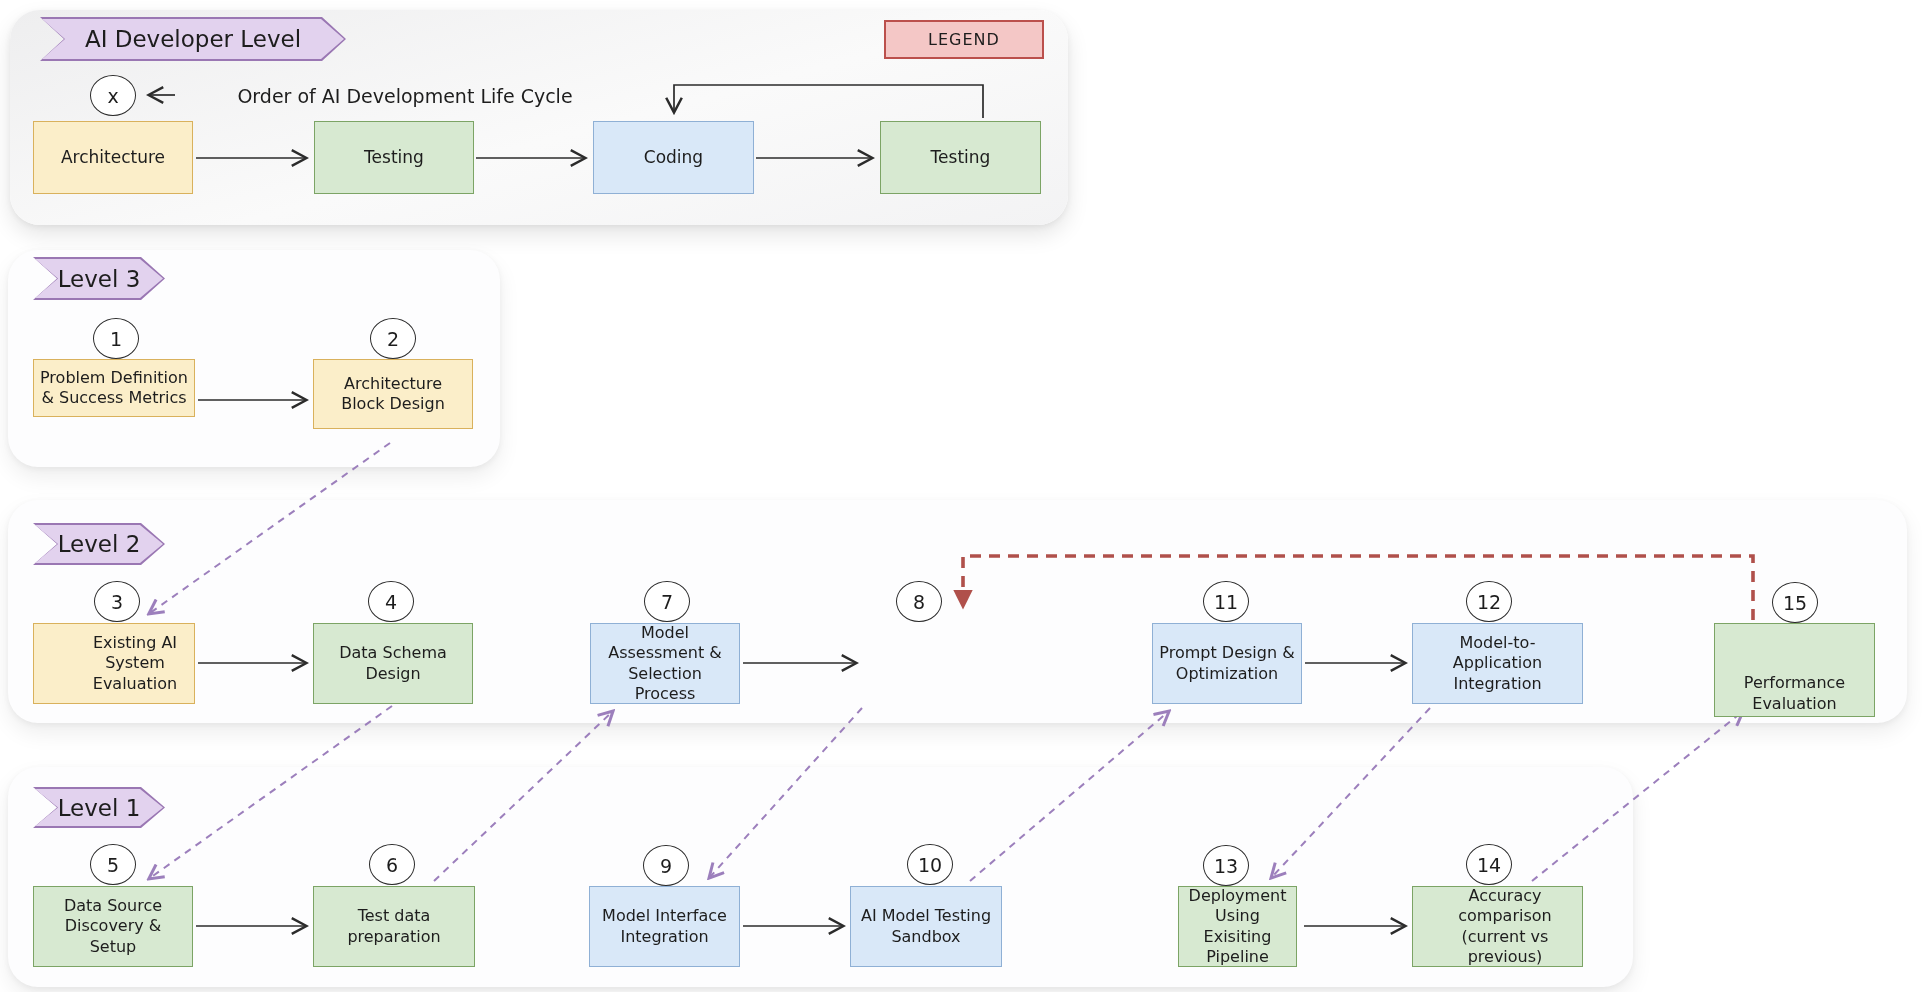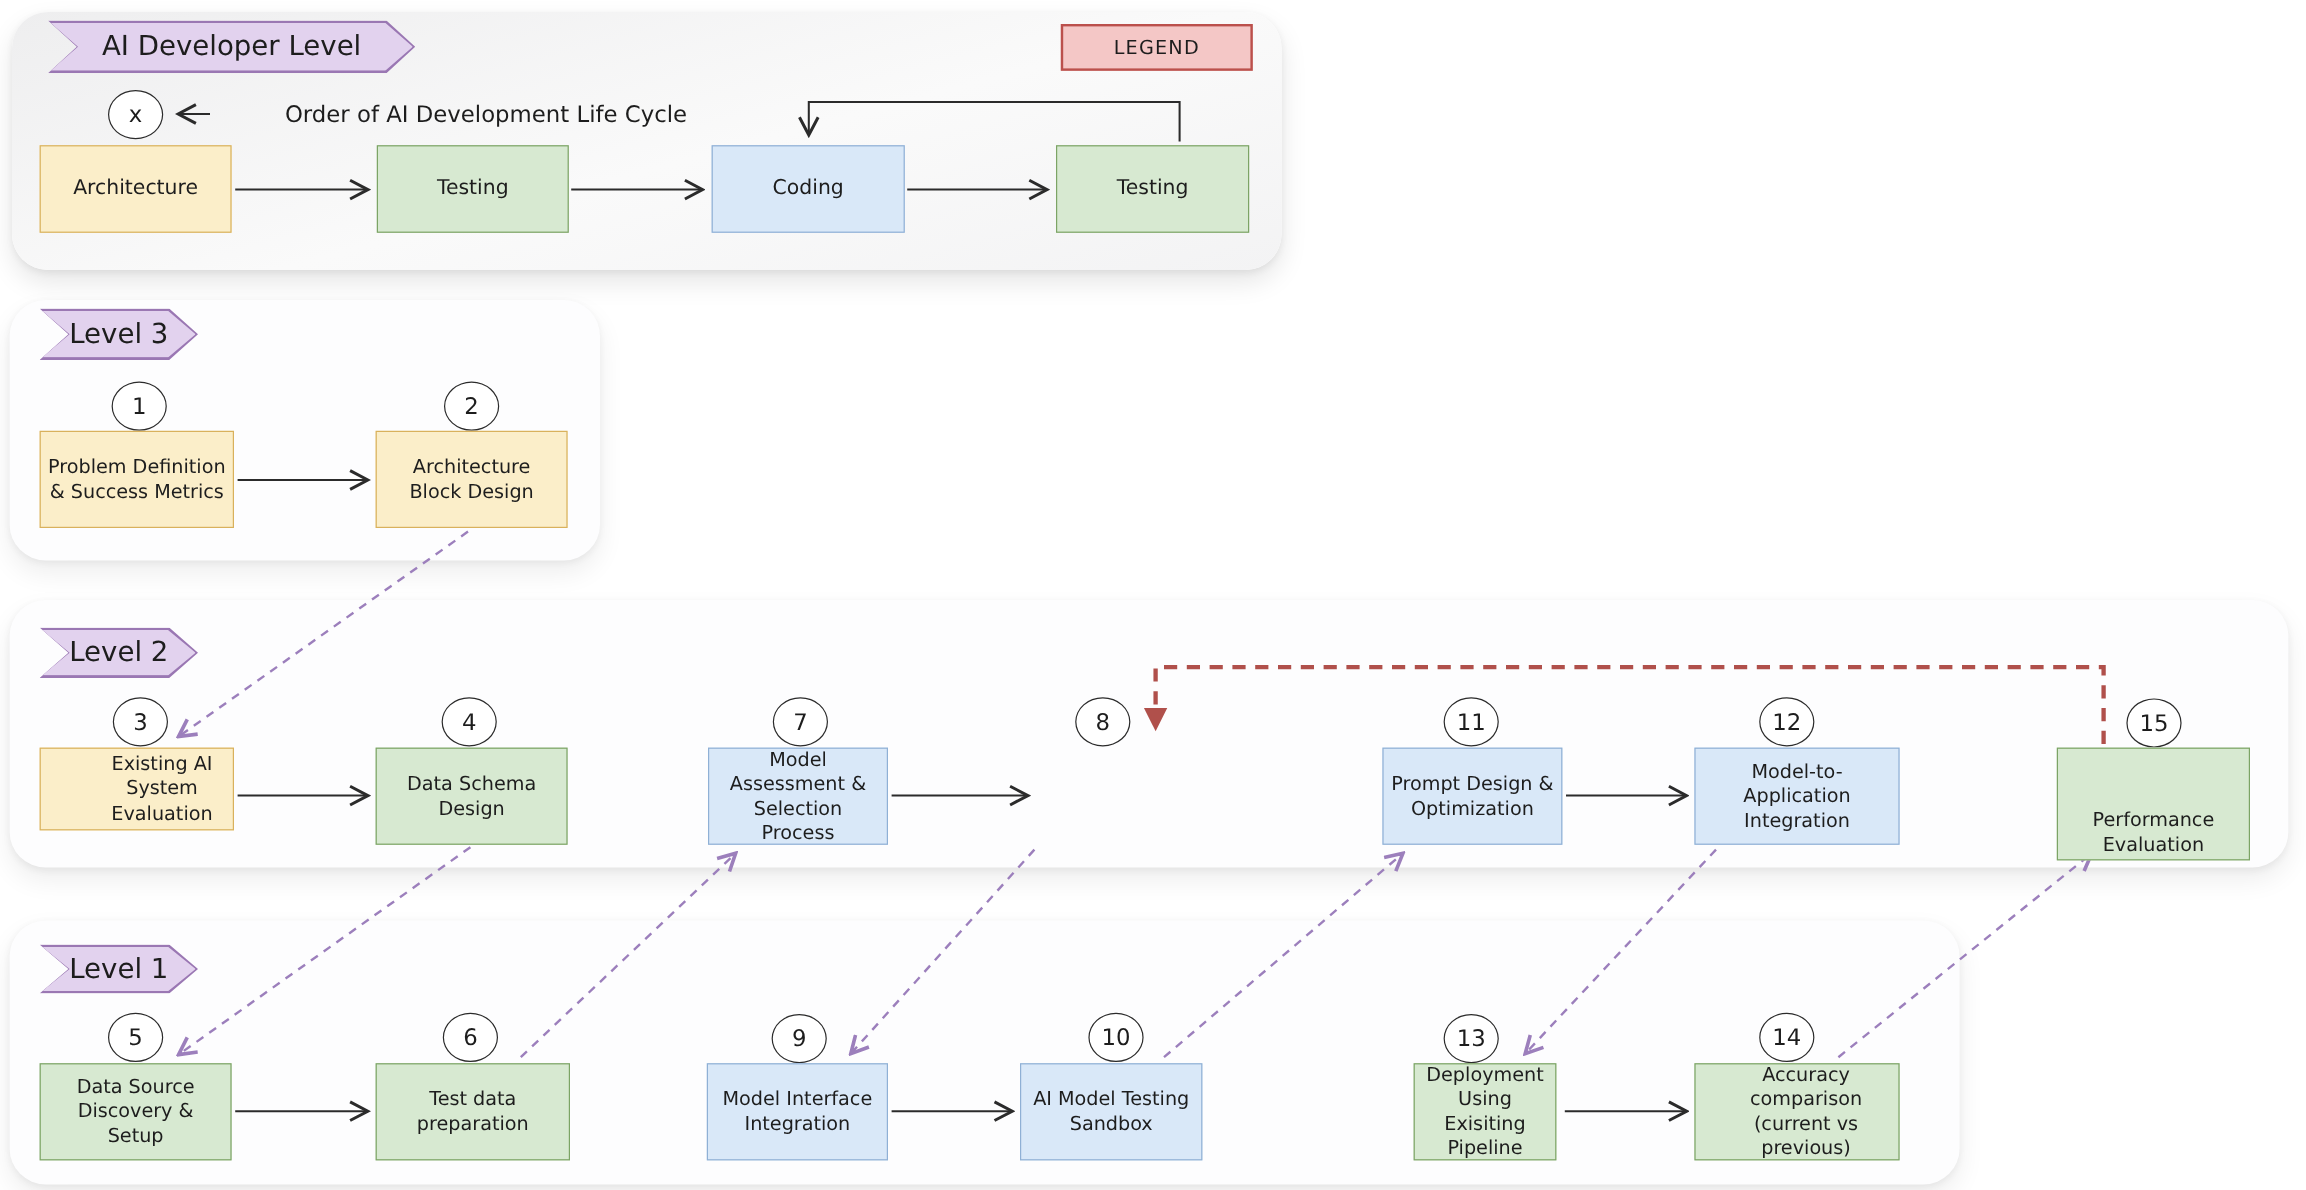--- a/index.html
+++ b/index.html
@@ -105,24 +105,24 @@
 
   <div class="banner" style="left:33px;top:257px;width:132px;height:43px;">
     <div class="inner">Level 3</div>
   </div>
   <div class="num" style="left:93px;top:318px;">
       <span>1</span>
     </div>
   <div class="num" style="left:370px;top:318px;">
       <span>2</span>
     </div>
-  <div class="node yellow" style="left:33px;top:359px;width:162px;height:81px;">
+  <div class="node yellow" style="left:33px;top:359px;width:162px;height:58px;">
       <span>Problem Definition &amp; Success Metrics</span>
     </div>
-  <div class="node yellow" style="left:313px;top:359px;width:160px;height:81px;">
+  <div class="node yellow" style="left:313px;top:359px;width:160px;height:70px;">
       <span>Architecture Block Design</span>
     </div>
 
   <div class="banner" style="left:33px;top:523px;width:132px;height:42px;">
     <div class="inner">Level 2</div>
   </div>
   <div class="num" style="left:94px;top:581px;">
       <span>3</span>
     </div>
   <div class="num" style="left:368px;top:581px;">
@@ -137,21 +137,21 @@
   <div class="num" style="left:1203px;top:581px;">
       <span>11</span>
     </div>
   <div class="num" style="left:1466px;top:581px;">
       <span>12</span>
     </div>
   <div class="num" style="left:1772px;top:582px;">
       <span>15</span>
     </div>
 
-  <div class="node yellow" style="left:33px;top:623px;width:162px;height:69px;padding-left:48px;">
+  <div class="node yellow" style="left:33px;top:623px;width:162px;height:81px;padding-left:48px;">
       <span>Existing AI System Evaluation</span>
     </div>
   <div class="node green" style="left:313px;top:623px;width:160px;height:81px;">
       <span>Data Schema Design</span>
     </div>
   <div class="node blue" style="left:590px;top:623px;width:150px;height:81px;">
       <span>Model Assessment &amp; Selection Process</span>
     </div>
   <div class="node blue" style="left:1152px;top:623px;width:150px;height:81px;">
       <span>Prompt Design &amp; Optimization</span>

